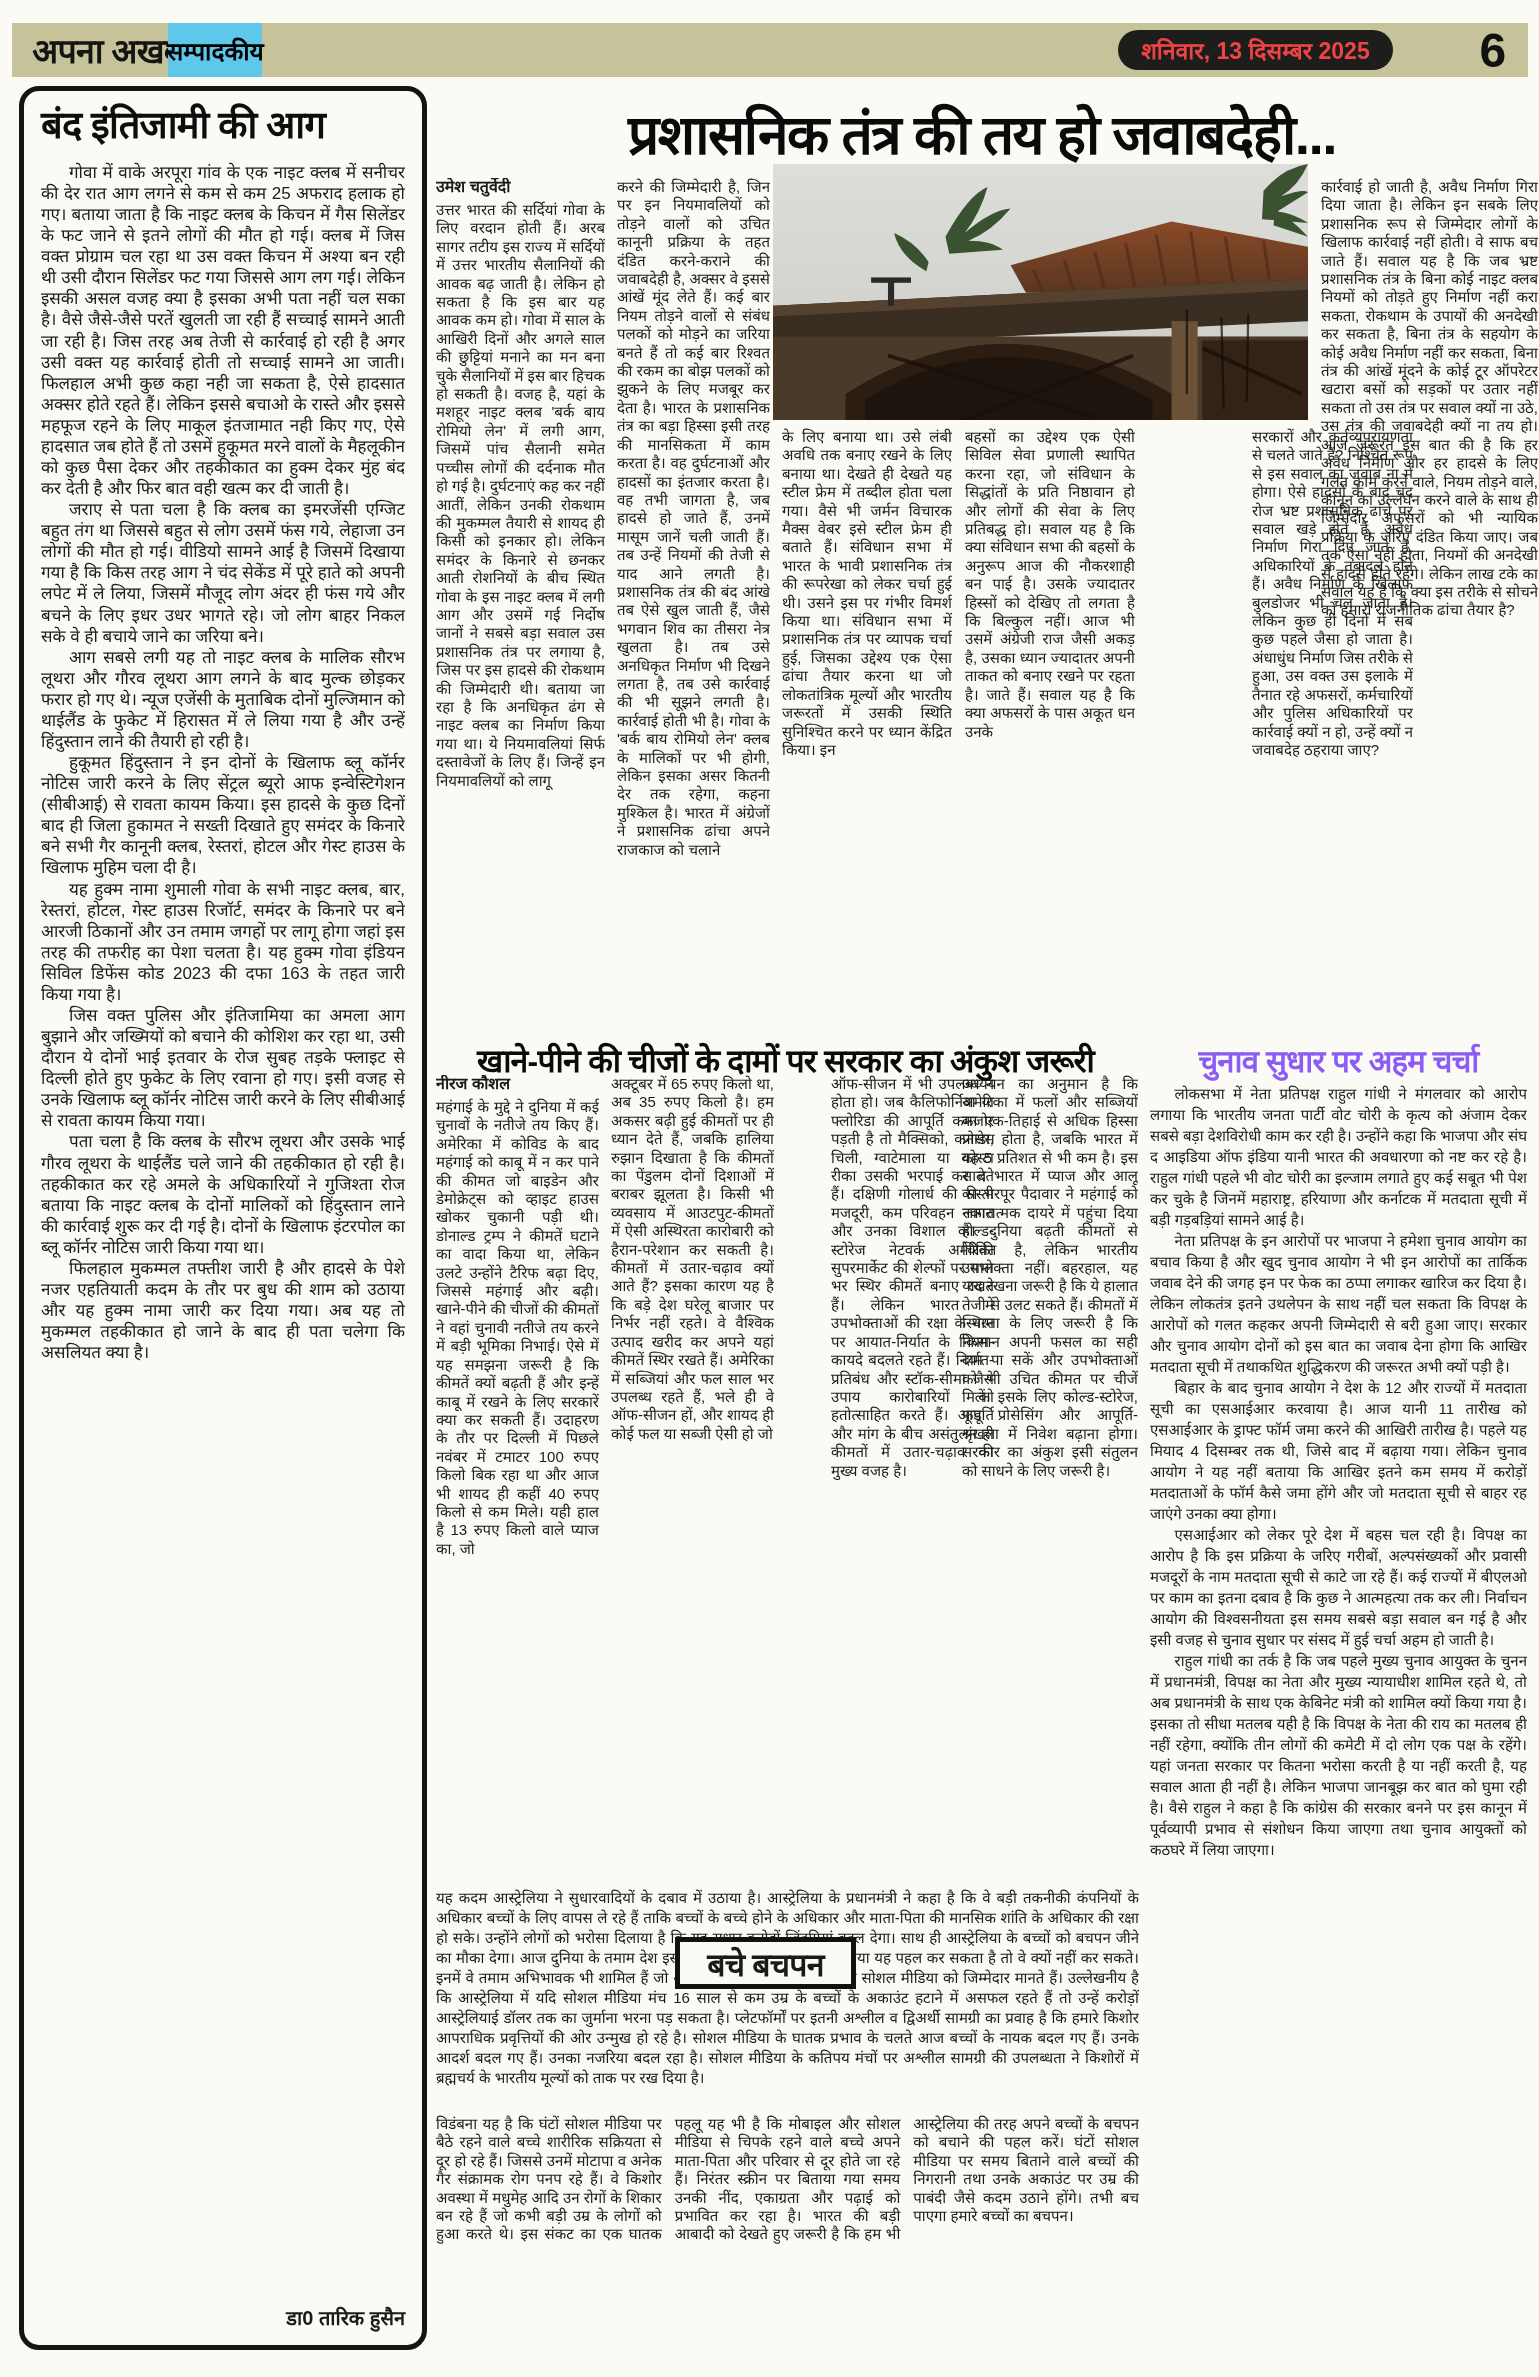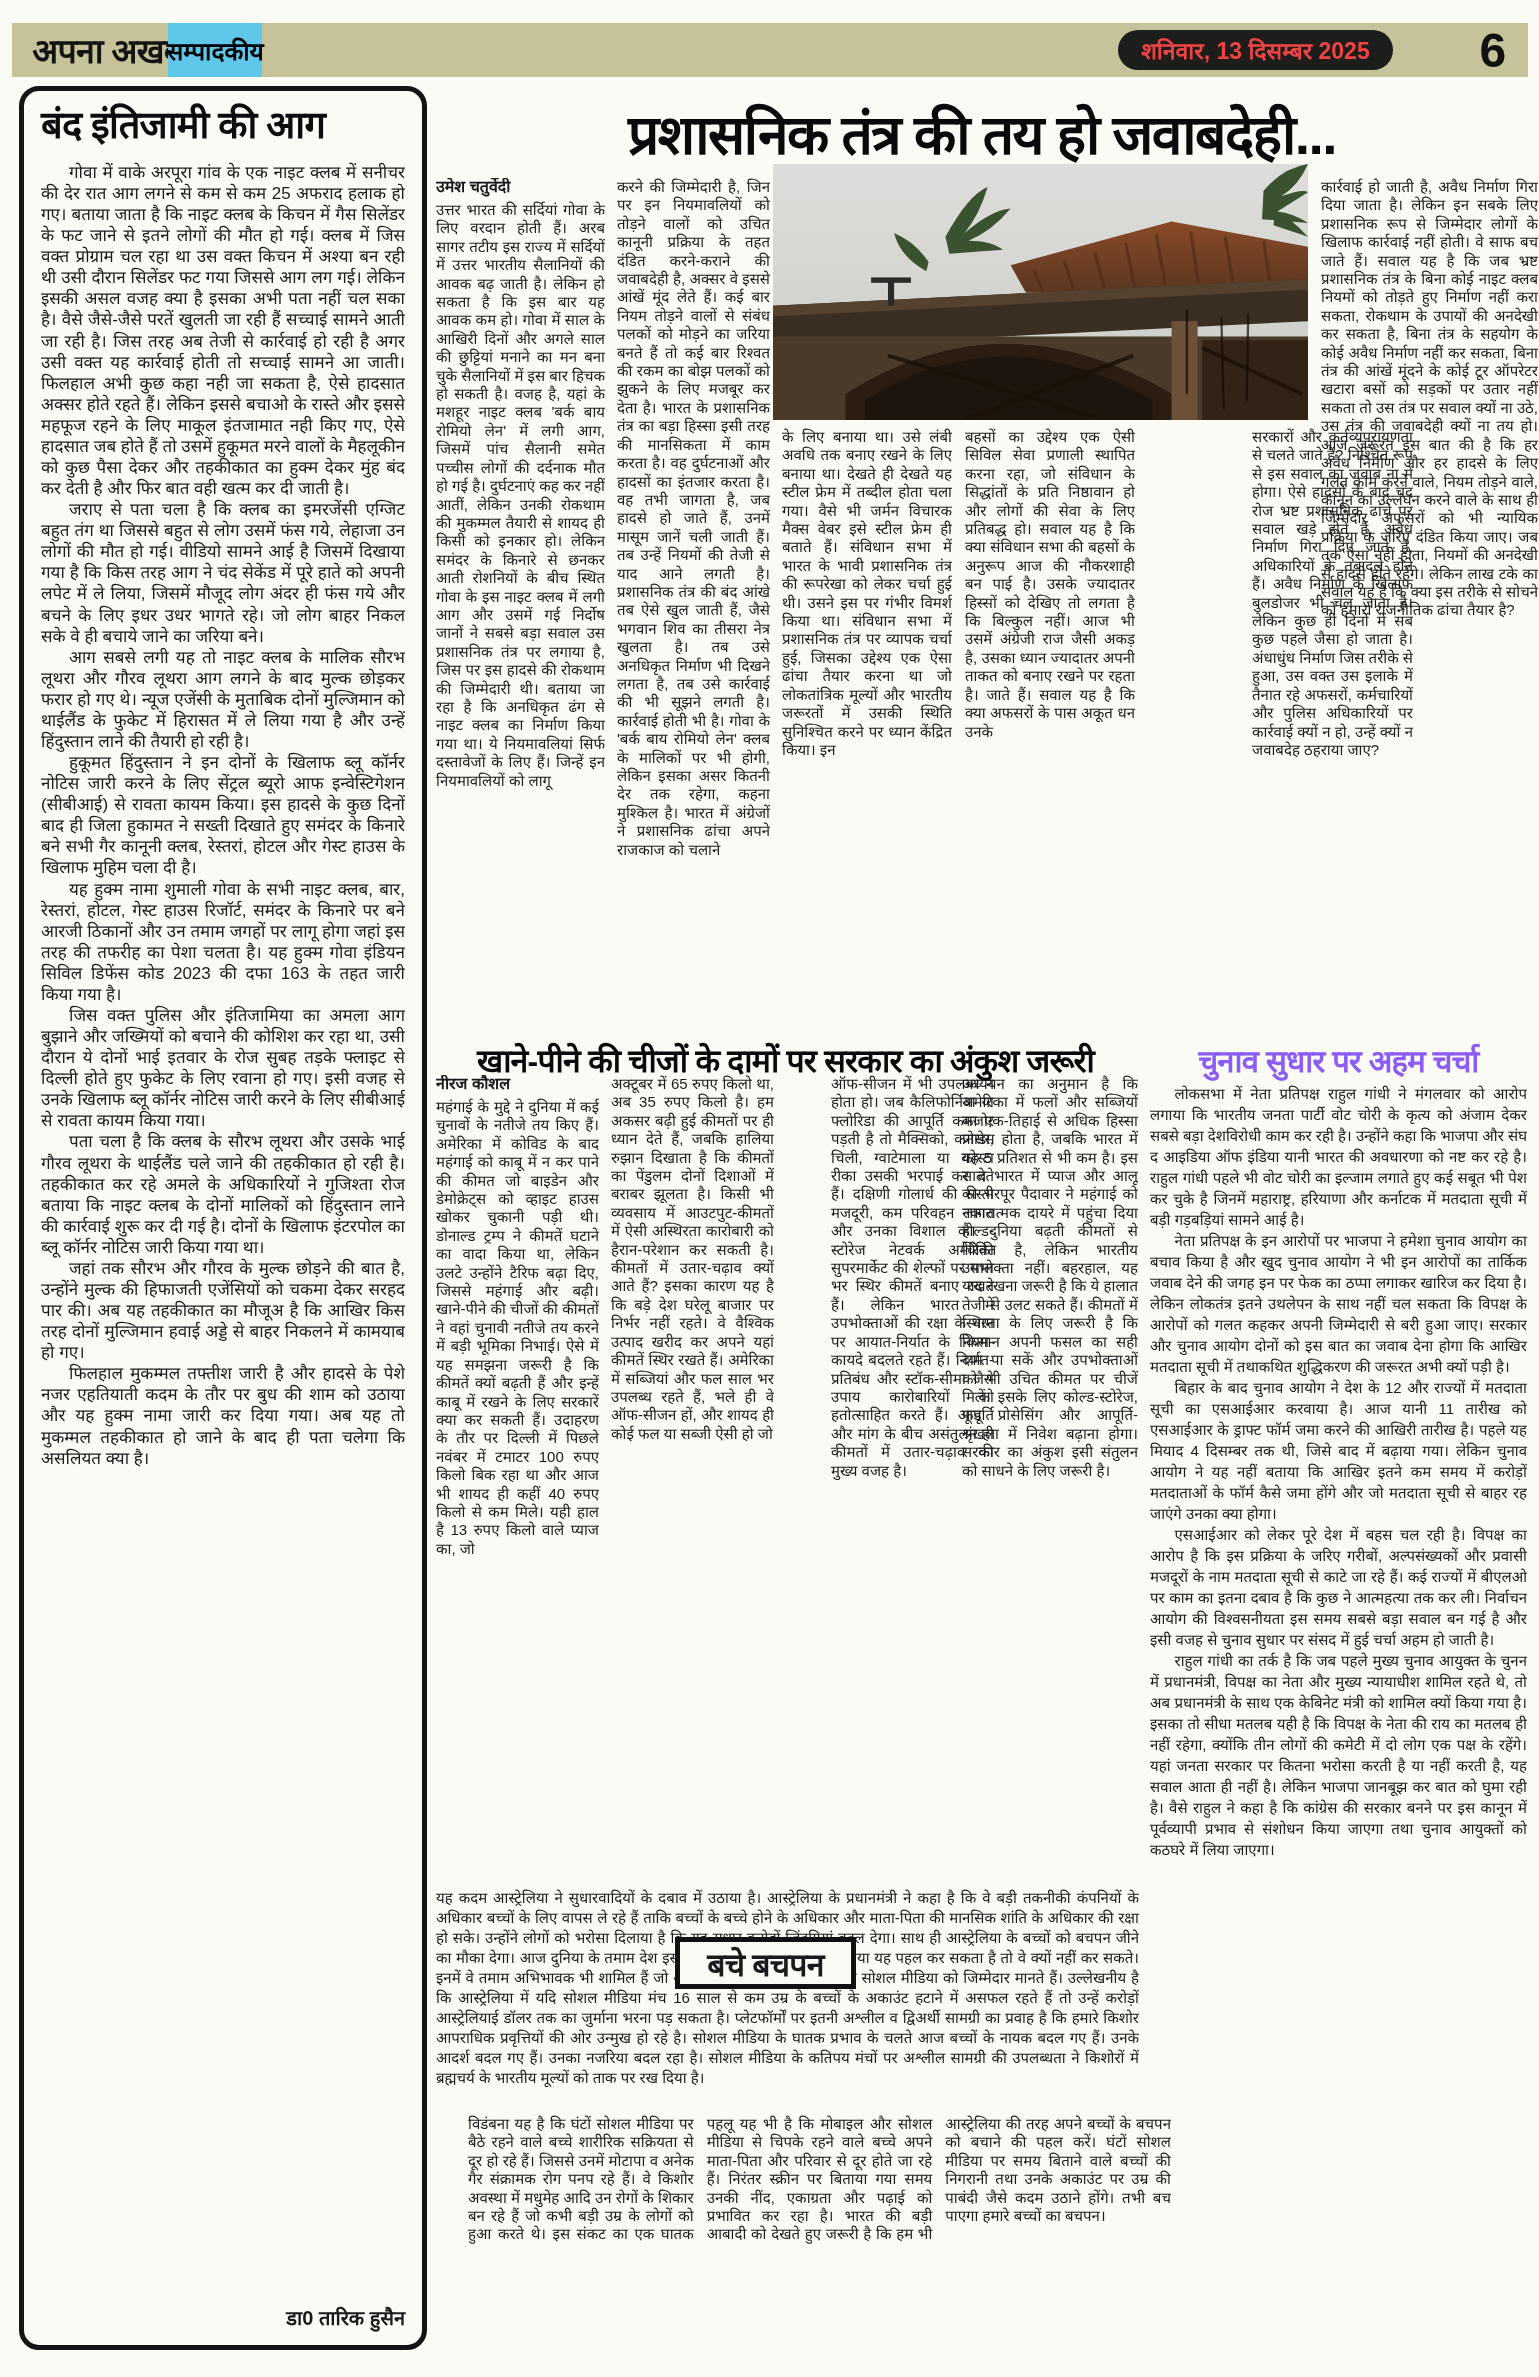--- a/index.html
+++ b/index.html
@@ -54,21 +54,21 @@
   .election-body p{margin:0;text-indent:24.5px;}
   
   .child-a{position:absolute;left:436px;top:1888px;width:703px;height:221px;overflow:hidden;
            font-size:15px;line-height:20px;text-align:justify;}
   .child-box{position:absolute;left:675px;top:1937px;width:181px;height:52px;
              border:5.4px solid #111;background:#fbfaf5;box-sizing:border-box;
              display:flex;align-items:center;justify-content:center;
              font-size:32px;font-weight:900;letter-spacing:-0.8px;}
   .child-b{position:absolute;left:436px;top:2115px;width:703px;height:248px;overflow:hidden;
            font-size:15px;line-height:18.4px;text-align:justify;
-           column-count:3;column-gap:13px;margin-left:32px;}
+           column-count:3;column-gap:13px;}
 </style>
 </head>
 <body>
 
 <div id="page">
 
   <header class="masthead">
     <div class="paper-name">अपना अखबार</div>
     <div class="section-box">सम्पादकीय</div>
     <div class="date-pill">शनिवार, 13 दिसम्बर 2025</div>
@@ -78,21 +78,20 @@
   <aside class="left-box">
     <h2>बंद इंतिजामी की आग</h2>
     <div class="left-body">
         <p>गोवा में वाके अरपूरा गांव के एक नाइट क्लब में सनीचर की देर रात आग लगने से कम से कम 25 अफराद हलाक हो गए। बताया जाता है कि नाइट क्लब के किचन में गैस सिलेंडर के फट जाने से इतने लोगों की मौत हो गई। क्लब में जिस वक्त प्रोग्राम चल रहा था उस वक्त किचन में अश्या बन रही थी उसी दौरान सिलेंडर फट गया जिससे आग लग गई। लेकिन इसकी असल वजह क्या है इसका अभी पता नहीं चल सका है। वैसे जैसे-जैसे परतें खुलती जा रही हैं सच्चाई सामने आती जा रही है। जिस तरह अब तेजी से कार्रवाई हो रही है अगर उसी वक्त यह कार्रवाई होती तो सच्चाई सामने आ जाती। फिलहाल अभी कुछ कहा नही जा सकता है, ऐसे हादसात अक्सर होते रहते हैं। लेकिन इससे बचाओ के रास्ते और इससे महफूज रहने के लिए माकूल इंतजामात नही किए गए, ऐसे हादसात जब होते हैं तो उसमें हुकूमत मरने वालों के मैहलूकीन को कुछ पैसा देकर और तहकीकात का हुक्म देकर मुंह बंद कर देती है और फिर बात वही खत्म कर दी जाती है।</p>
         <p>जराए से पता चला है कि क्लब का इमरजेंसी एग्जिट बहुत तंग था जिससे बहुत से लोग उसमें फंस गये, लेहाजा उन लोगों की मौत हो गई। वीडियो सामने आई है जिसमें दिखाया गया है कि किस तरह आग ने चंद सेकेंड में पूरे हाते को अपनी लपेट में ले लिया, जिसमें मौजूद लोग अंदर ही फंस गये और बचने के लिए इधर उधर भागते रहे। जो लोग बाहर निकल सके वे ही बचाये जाने का जरिया बने।</p>
         <p>आग सबसे लगी यह तो नाइट क्लब के मालिक सौरभ लूथरा और गौरव लूथरा आग लगने के बाद मुल्क छोड़कर फरार हो गए थे। न्यूज एजेंसी के मुताबिक दोनों मुल्जिमान को थाईलैंड के फुकेट में हिरासत में ले लिया गया है और उन्हें हिंदुस्तान लाने की तैयारी हो रही है।</p>
         <p>हुकूमत हिंदुस्तान ने इन दोनों के खिलाफ ब्लू कॉर्नर नोटिस जारी करने के लिए सेंट्रल ब्यूरो आफ इन्वेस्टिगेशन (सीबीआई) से रावता कायम किया। इस हादसे के कुछ दिनों बाद ही जिला हुकामत ने सख्ती दिखाते हुए समंदर के किनारे बने सभी गैर कानूनी क्लब, रेस्तरां, होटल और गेस्ट हाउस के खिलाफ मुहिम चला दी है।</p>
         <p>यह हुक्म नामा शुमाली गोवा के सभी नाइट क्लब, बार, रेस्तरां, होटल, गेस्ट हाउस रिजॉर्ट, समंदर के किनारे पर बने आरजी ठिकानों और उन तमाम जगहों पर लागू होगा जहां इस तरह की तफरीह का पेशा चलता है। यह हुक्म गोवा इंडियन सिविल डिफेंस कोड 2023 की दफा 163 के तहत जारी किया गया है।</p>
         <p>जिस वक्त पुलिस और इंतिजामिया का अमला आग बुझाने और जख्मियों को बचाने की कोशिश कर रहा था, उसी दौरान ये दोनों भाई इतवार के रोज सुबह तड़के फ्लाइट से दिल्ली होते हुए फुकेट के लिए रवाना हो गए। इसी वजह से उनके खिलाफ ब्लू कॉर्नर नोटिस जारी करने के लिए सीबीआई से रावता कायम किया गया।</p>
         <p>पता चला है कि क्लब के सौरभ लूथरा और उसके भाई गौरव लूथरा के थाईलैंड चले जाने की तहकीकात हो रही है। तहकीकात कर रहे अमले के अधिकारियों ने गुजिश्ता रोज बताया कि नाइट क्लब के दोनों मालिकों को हिंदुस्तान लाने की कार्रवाई शुरू कर दी गई है। दोनों के खिलाफ इंटरपोल का ब्लू कॉर्नर नोटिस जारी किया गया था।</p>
-        <p>जहां तक सौरभ और गौरव के मुल्क छोड़ने की बात है, उन्होंने मुल्क की हिफाजती एजेंसियों को चकमा देकर सरहद पार की। अब यह तहकीकात का मौजूअ है कि आखिर किस तरह दोनों मुल्जिमान हवाई अड्डे से बाहर निकलने में कामयाब हो गए।</p>
         <p>फिलहाल मुकम्मल तफ्तीश जारी है और हादसे के पेशे नजर एहतियाती कदम के तौर पर बुध की शाम को उठाया और यह हुक्म नामा जारी कर दिया गया। अब यह तो मुकम्मल तहकीकात हो जाने के बाद ही पता चलेगा कि असलियत क्या है।</p>
       </div>
     <div class="left-author">डा0 तारिक हुसैन</div>
   </aside>
 
   <h1 class="main-headline">प्रशासनिक तंत्र की तय हो जवाबदेही...</h1>
 
   <div class="photo">
     <svg width="535" height="256" viewBox="0 0 698 334" xmlns="http://www.w3.org/2000/svg">
       <defs>

